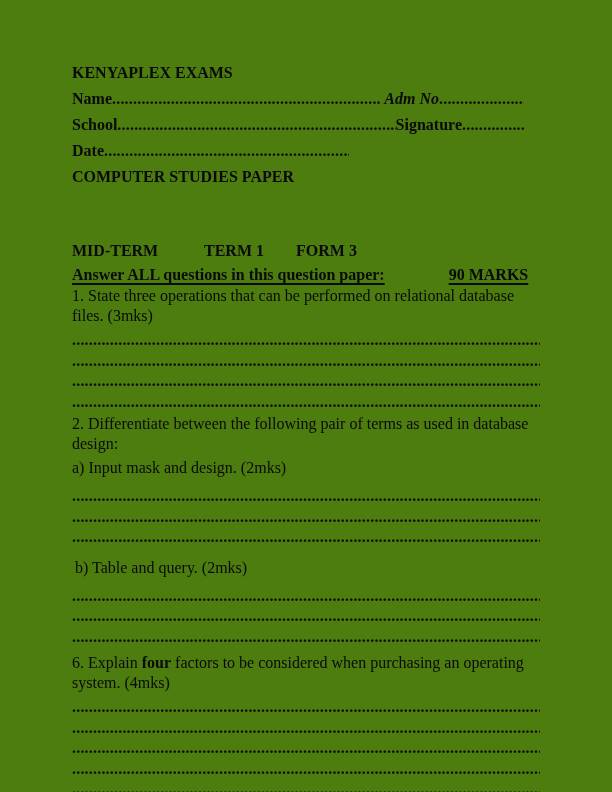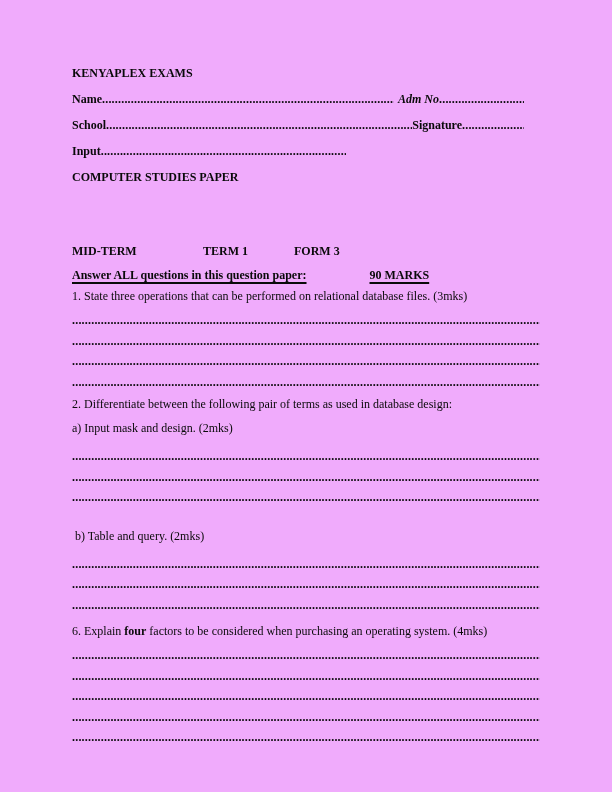--- a/index.html
+++ b/index.html
@@ -1,23 +1,23 @@
 <!DOCTYPE html>
 <html><head>
 <meta charset="utf-8">
 <style>
   html, body { margin: 0; padding: 0; background: #ffffff; }
   .page {
     position: relative;
     width: 612px;
     height: 792px;
-    background: #f0abfc;
+    background: #4d7c0f;
     overflow: hidden;
     font-family: "Liberation Serif", serif;
-    font-size: 12px;
+    font-size: 16px;
     color: #0a0a0a;
   }
   .content {
     position: absolute;
     left: 72px;
     top: 60px;
     width: 468px;
   }
   .hline { line-height: 26px; font-weight: bold; }
   .frow { display: flex; align-items: flex-end; }
@@ -50,21 +50,21 @@
     line-height: 20.5px;
     overflow: hidden;
     white-space: nowrap;
     font-weight: bold;
     letter-spacing: 0.2px;
   }
   .g1 { margin-top: 4px; }
   .q2 { margin-top: 2px; }
   .q2a { margin-top: 4px; }
   .g2 { margin-top: 8px; }
-  .q2b { margin-top: 18px; padding-left: 3px; }
+  .q2b { margin-top: 10px; padding-left: 3px; }
   .g3 { margin-top: 8px; }
   .q3 { margin-top: 6px; }
   .g4 { margin-top: 4px; }
 </style>
 </head>
 <body>
 
 <div class="page">
   <div class="content">
 
@@ -78,21 +78,21 @@
     </div>
 
     <div class="hline frow school-row">
       <span class="lbl">School</span>
       <span class="leader grow">................................................................................................................................................................................................................................................</span>
       <span class="lbl">Signature</span>
       <span class="leader w62">................................................................................................................................................................................................................................................</span>
     </div>
 
     <div class="hline frow">
-      <span class="lbl">Input</span>
+      <span class="lbl">Date</span>
       <span class="leader w245">................................................................................................................................................................................................................................................</span>
     </div>
 
     <div class="hline">COMPUTER STUDIES PAPER</div>
 
 
     <div class="hline">
       <span class="cell-mid">MID-TERM</span>
       <span class="cell-term">TERM 1</span>
       <span>FORM 3</span>

